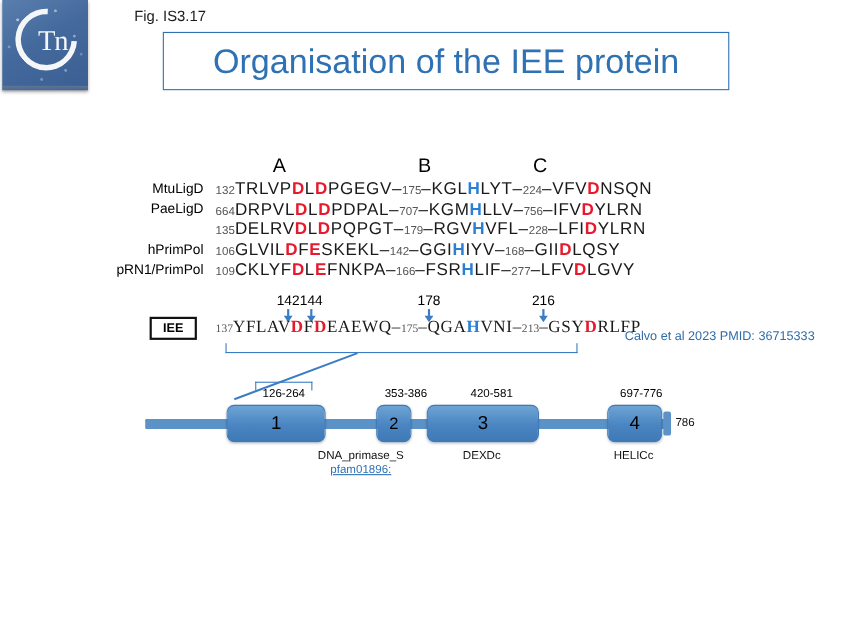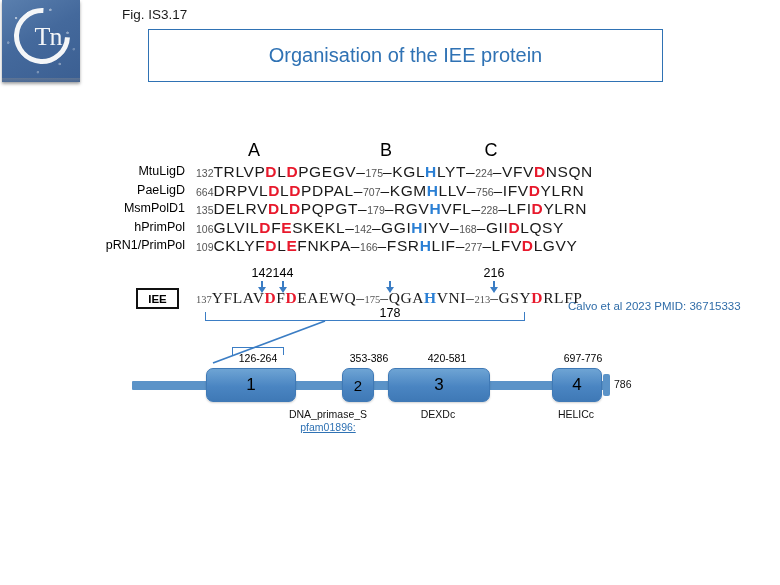--- a/index.html
+++ b/index.html
@@ -81,21 +81,21 @@
     top: 29px;
     width: 515px;
     height: 53px;
     border: 1.5px solid #2f72b4;
     box-sizing: border-box;
     display: flex;
     align-items: center;
     justify-content: center;
   }
   .title-text {
-    font-size: 20px;
+    font-size: 31px;
     color: #2f72b4;
     white-space: nowrap;
   }
 
   
   .align {
     position: absolute;
     left: 0;
     top: 140px;
     width: 780px;
@@ -346,41 +346,40 @@
     <div id="seq-rows">
         <div class="seq-row">
           <div class="seq-name">MtuLigD</div>
           <div class="seq-body"><span class="num">132</span><span>TRLVP</span><span class="res-red">D</span><span>L</span><span class="res-red">D</span><span>PGEGV–</span><span class="num">175</span><span>–KGL</span><span class="res-blue">H</span><span>LYT–</span><span class="num">224</span><span>–VFV</span><span class="res-red">D</span><span>NSQN</span></div>
         </div>
         <div class="seq-row">
           <div class="seq-name">PaeLigD</div>
           <div class="seq-body"><span class="num">664</span><span>DRPVL</span><span class="res-red">D</span><span>L</span><span class="res-red">D</span><span>PDPAL–</span><span class="num">707</span><span>–KGM</span><span class="res-blue">H</span><span>LLV–</span><span class="num">756</span><span>–IFV</span><span class="res-red">D</span><span>YLRN</span></div>
         </div>
         <div class="seq-row">
-          <div class="seq-name">MsmPolD1</div>
           <div class="seq-body"><span class="num">135</span><span>DELRV</span><span class="res-red">D</span><span>L</span><span class="res-red">D</span><span>PQPGT–</span><span class="num">179</span><span>–RGV</span><span class="res-blue">H</span><span>VFL–</span><span class="num">228</span><span>–LFI</span><span class="res-red">D</span><span>YLRN</span></div>
         </div>
         <div class="seq-row">
           <div class="seq-name">hPrimPol</div>
           <div class="seq-body"><span class="num">106</span><span>GLVIL</span><span class="res-red">D</span><span>F</span><span class="res-red">E</span><span>SKEKL–</span><span class="num">142</span><span>–GGI</span><span class="res-blue">H</span><span>IYV–</span><span class="num">168</span><span>–GII</span><span class="res-red">D</span><span>LQSY</span></div>
         </div>
         <div class="seq-row">
           <div class="seq-name">pRN1/PrimPol</div>
           <div class="seq-body"><span class="num">109</span><span>CKLYF</span><span class="res-red">D</span><span>L</span><span class="res-red">E</span><span>FNKPA–</span><span class="num">166</span><span>–FSR</span><span class="res-blue">H</span><span>LIF–</span><span class="num">277</span><span>–LFV</span><span class="res-red">D</span><span>LGVY</span></div>
         </div>
       </div>
   </div>
 
   <div class="iee-zone">
     <div id="pos-markers">
         <div class="pos-num" style="left: 262px; top: 0px;">142</div>
         <div class="arrow" style="left: 261px; top: 15px; height: 7px;"></div>
         <div class="pos-num" style="left: 283px; top: 0px;">144</div>
         <div class="arrow" style="left: 282px; top: 15px; height: 7px;"></div>
-        <div class="pos-num" style="left: 390px; top: 0px; margin-top: 40px;">178</div>
+        <div class="pos-num" style="left: 390px; top: 0px;">178</div>
         <div class="arrow" style="left: 389px; top: 15px; height: 7px;"></div>
         <div class="pos-num" style="left: 494px; top: 0px; text-align: right;">216</div>
         <div class="arrow" style="left: 493px; top: 15px; height: 7px;"></div>
       </div>
     <div class="iee-box">IEE</div>
     <div class="iee-seq" id="iee-seq"><span class="num">137</span><span>YFLAV</span><span class="res-red">D</span><span>F</span><span class="res-red">D</span><span>EAEWQ–</span><span class="num">175</span><span>–QGA</span><span class="res-blue">H</span><span>VNI–</span><span class="num">213</span><span>–GSY</span><span class="res-red">D</span><span>RLFP</span></div>
     <div class="bracket-main"></div>
     <svg class="diagonal" width="112" height="42">
       <line x1="112" y1="0" x2="0" y2="42" stroke="#3b7dc4" stroke-width="1.8"></line>
     </svg>

